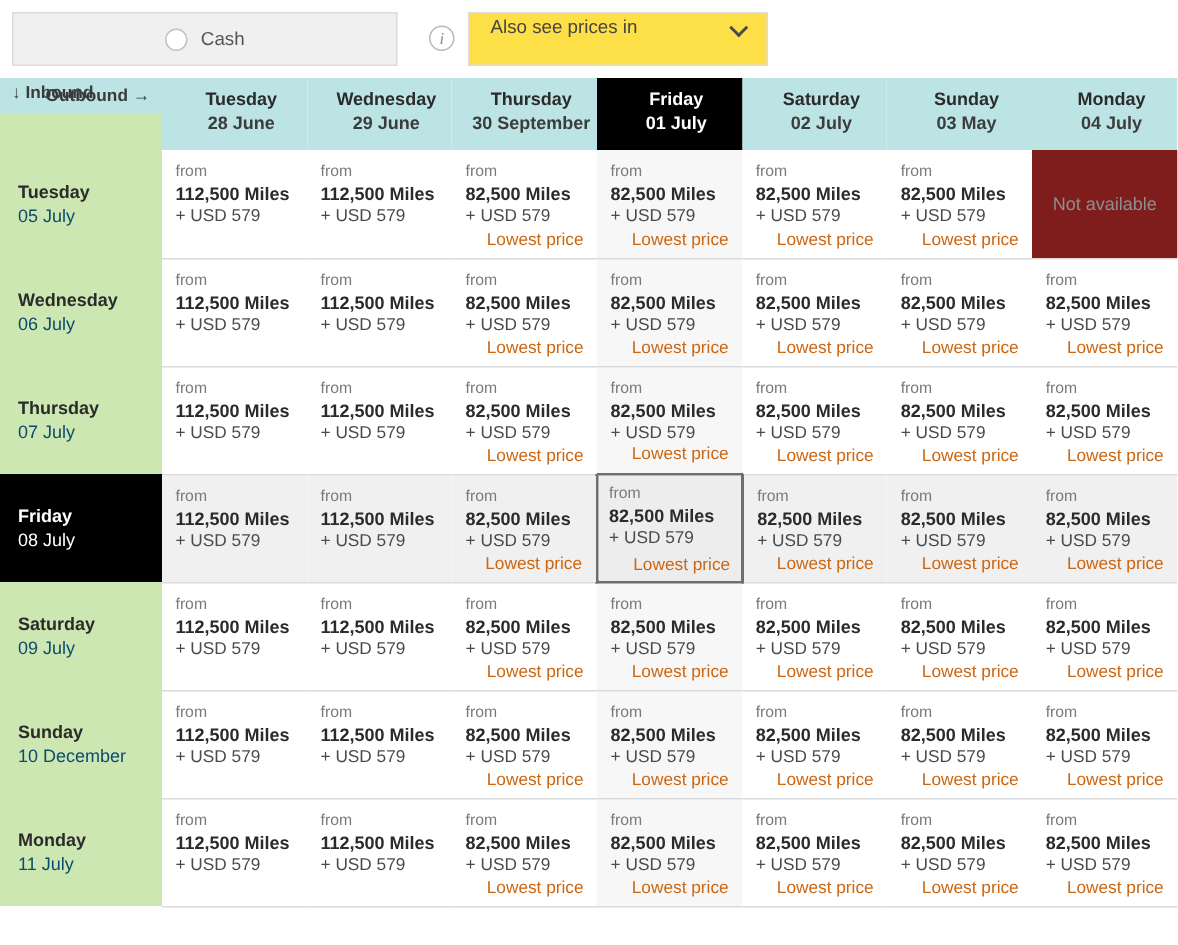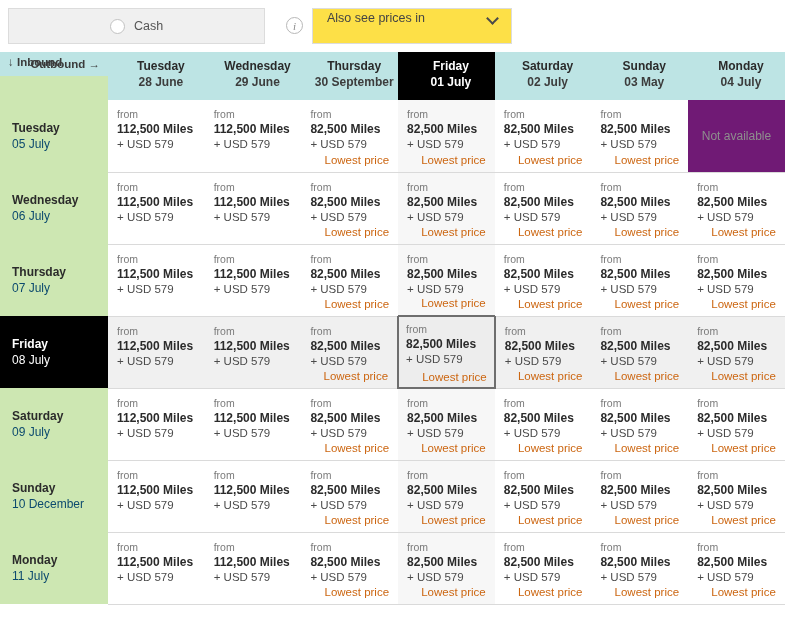--- a/index.html
+++ b/index.html
@@ -268,21 +268,21 @@
   .cell .na {
     position: absolute;
     left: 0;
     right: 0;
     top: 50%;
     transform: translateY(-50%);
     text-align: center;
     font-size: 12px;
     color: #8e8e8e;
   }
-  .cell.empty { background: #701a75; }
+  .cell.empty { background: #7f1d1d; }
 </style>
 </head>
 <body>
 
 <div id="topbar">
   <div class="toggle-group">
     <div class="toggle-opt">
       <span class="radio"></span>
       <span class="toggle-label">Cash</span>
     </div>

